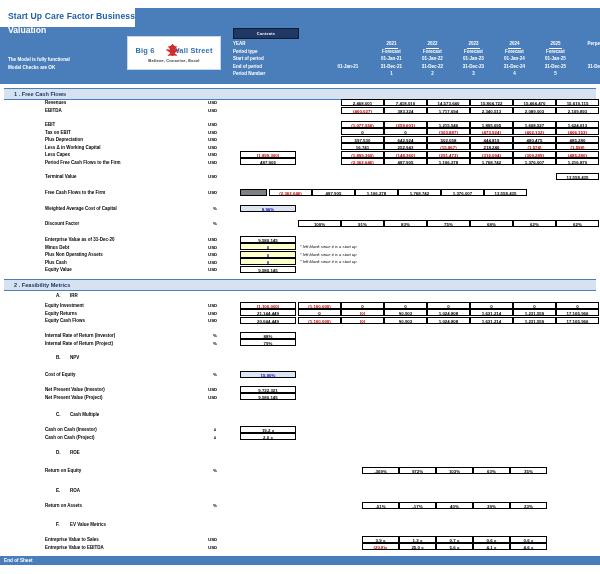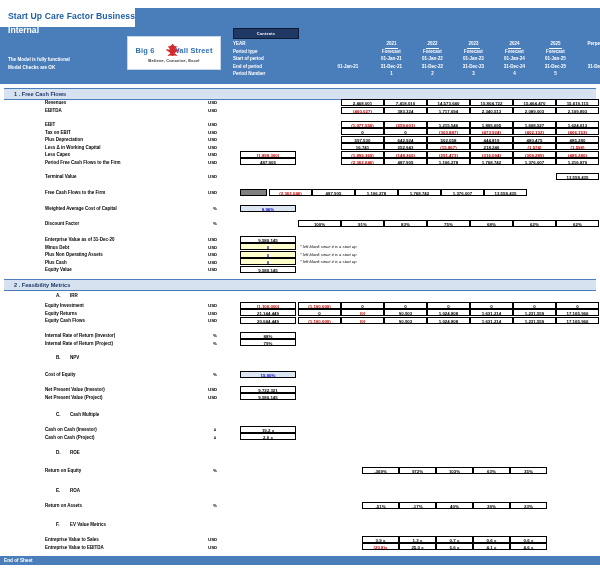--- a/index.html
+++ b/index.html
@@ -118,21 +118,21 @@
 </head>
 <body>
 
 <div class="sheet">
 
   <div class="hdr">
     <div class="hdr-blue"></div>
     <div class="hdr-white-l"></div>
 
     <div class="title1">Start Up Care Factor Business</div>
-    <div class="title2">Internal</div>
+    <div class="title2">Valuation</div>
     <div class="subnote a">The Model is fully functional</div>
     <div class="subnote b">Model Checks are OK</div>
 
     <div class="logo-box">
       <div class="logo-line">
         <span class="logo-t">Big 6</span>
         <span style="display:inline-block;width:18px"></span>
         <span class="logo-t">Wall Street</span>
         <svg class="logo-eagle" viewBox="0 0 24 22">
           <path fill="#d22b2b" d="M12 1 C10 4 8 5 5 5 C7 7 8 8 8.5 10 C6 9 4 9 2 10 C5 12 7 13 9 15

